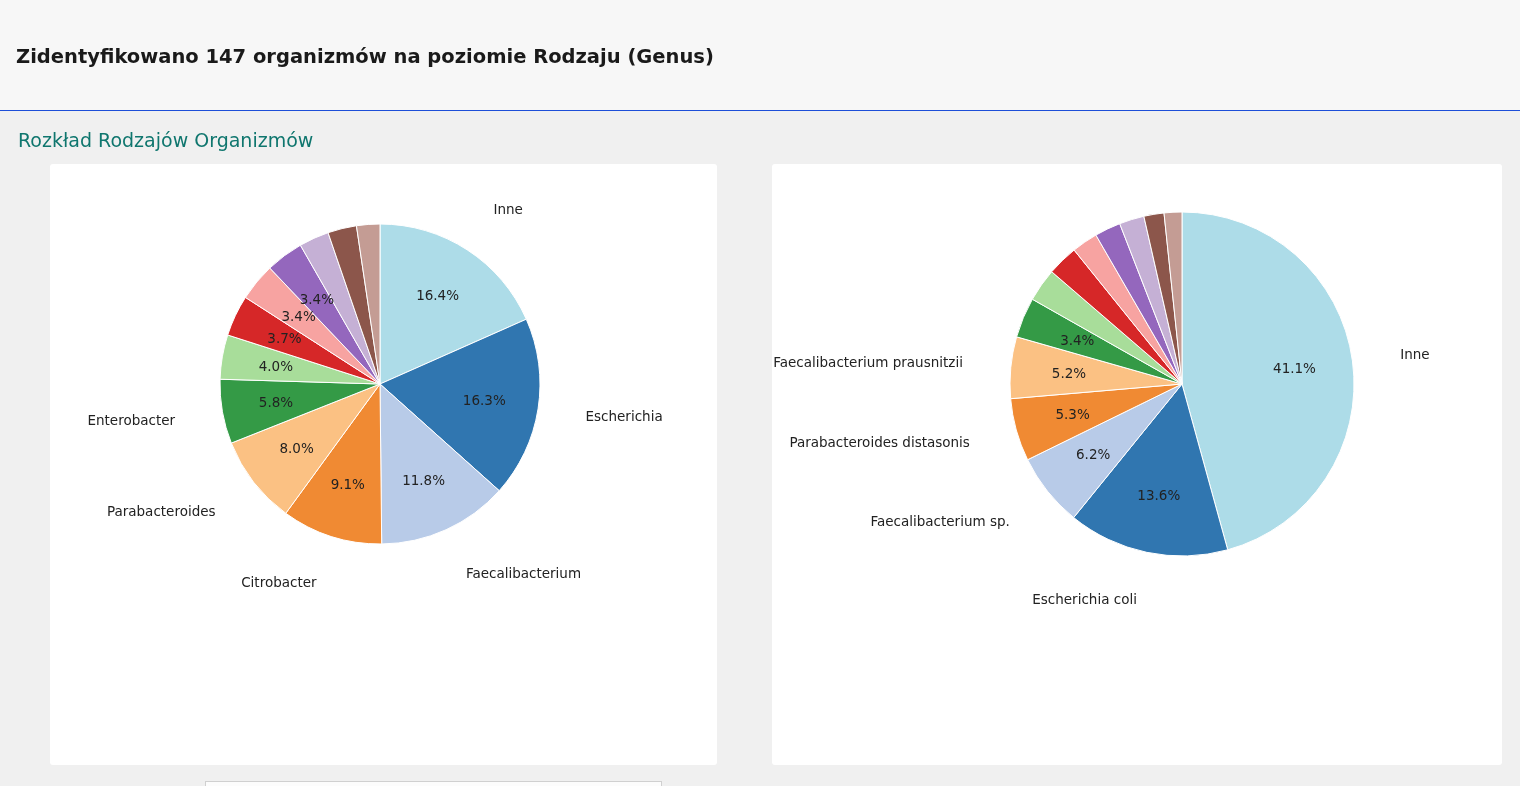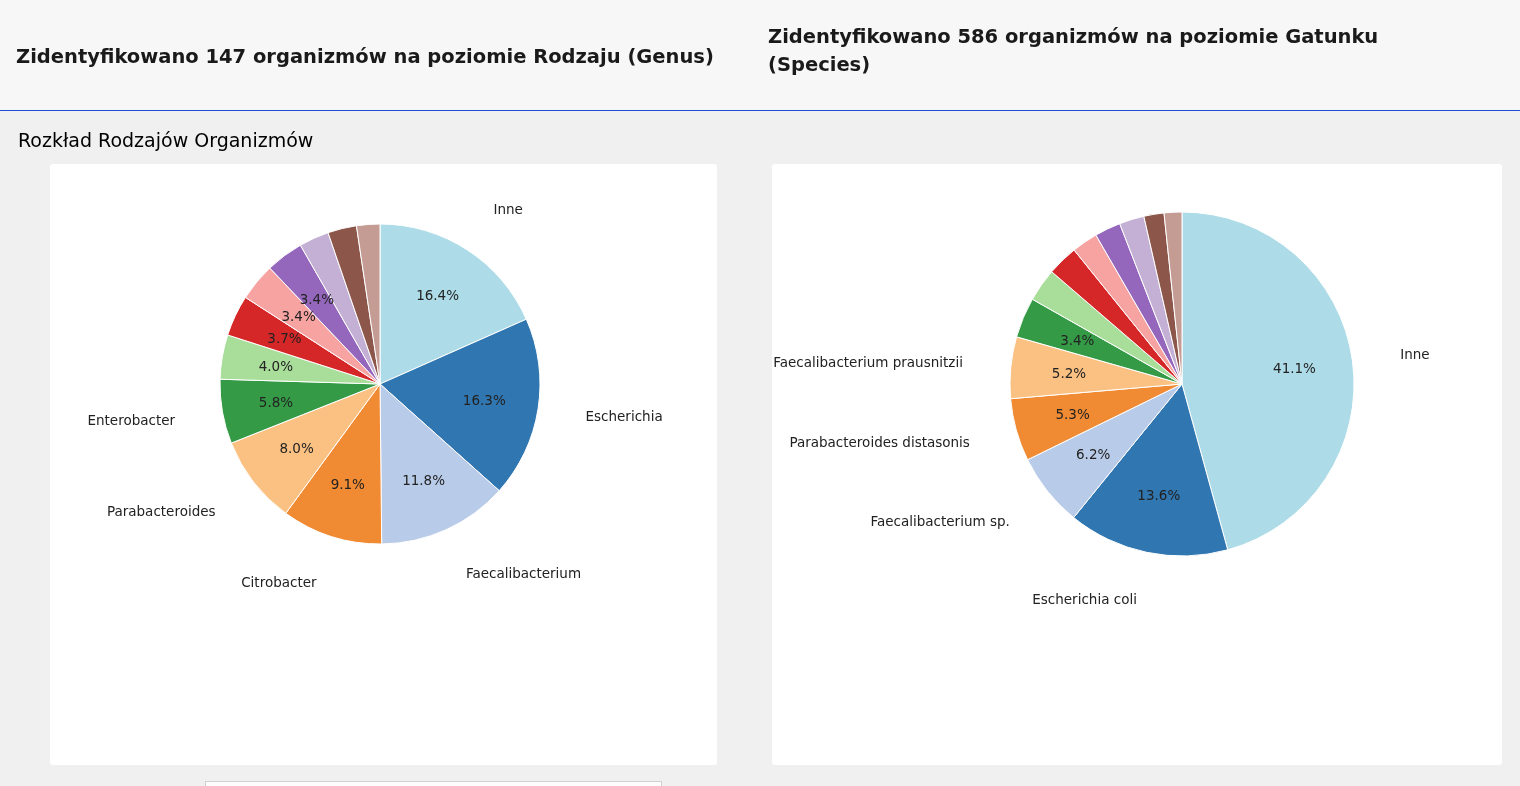--- a/index.html
+++ b/index.html
@@ -36,21 +36,21 @@
     width: 740px;
   }
   #hdr-species {
     left: 768px;
     top: 23px;
     width: 660px;
   }
   .panel-title {
     position: absolute;
     font-size: 19px;
-    color: #000000;
+    color: #0f766e;
     font-weight: normal;
   }
   #title-genus { left: 18px; top: 129px; }
   #title-species { left: 768px; top: 129px; }
 
   .card {
     position: absolute;
     background: #ffffff;
     border-radius: 3px;
   }
@@ -85,21 +85,20 @@
     height: 136px;
   }
 </style>
 </head>
 <body>
 
 <div id="page">
 
   <div class="header-band">
     <div class="header-title" id="hdr-genus">Zidentyfikowano 147 organizmów na poziomie Rodzaju (Genus)</div>
-    <div class="header-title" id="hdr-species">Zidentyfikowano 586 organizmów na poziomie Gatunku (Species)</div>
   </div>
 
   <div class="panel-title" id="title-genus">Rozkład Rodzajów Organizmów</div>
 
   <div class="card" id="card-genus">
     <svg id="pie-genus" width="667" height="450" viewBox="0 0 667 450">
         <path d="M 330 220 L 330.00 60.00 A 160 160 0 0 1 476.30 155.21 Z" fill="#addce8" stroke="#ffffff" stroke-width="1"></path>
         <path d="M 330 220 L 476.30 155.21 A 160 160 0 0 1 449.23 326.70 Z" fill="#3076b0" stroke="#ffffff" stroke-width="1"></path>
         <path d="M 330 220 L 449.23 326.70 A 160 160 0 0 1 331.69 379.99 Z" fill="#b8cbe8" stroke="#ffffff" stroke-width="1"></path>
         <path d="M 330 220 L 331.69 379.99 A 160 160 0 0 1 235.77 349.31 Z" fill="#f08a33" stroke="#ffffff" stroke-width="1"></path>

